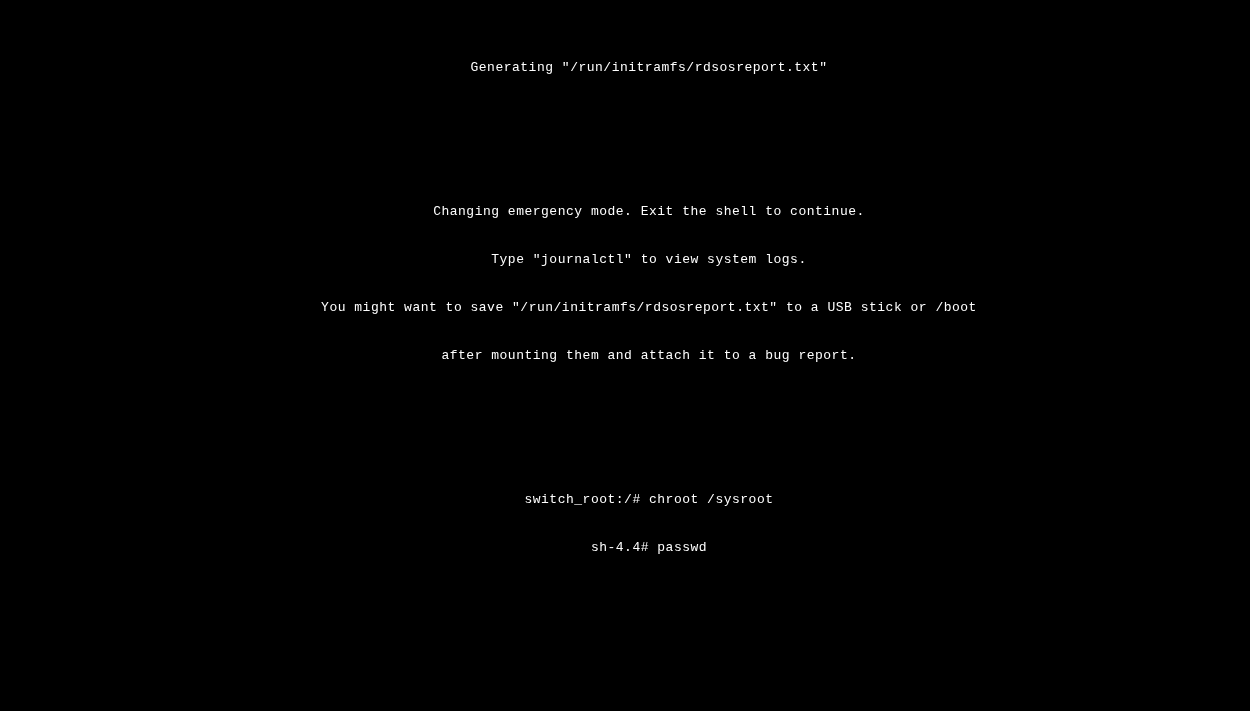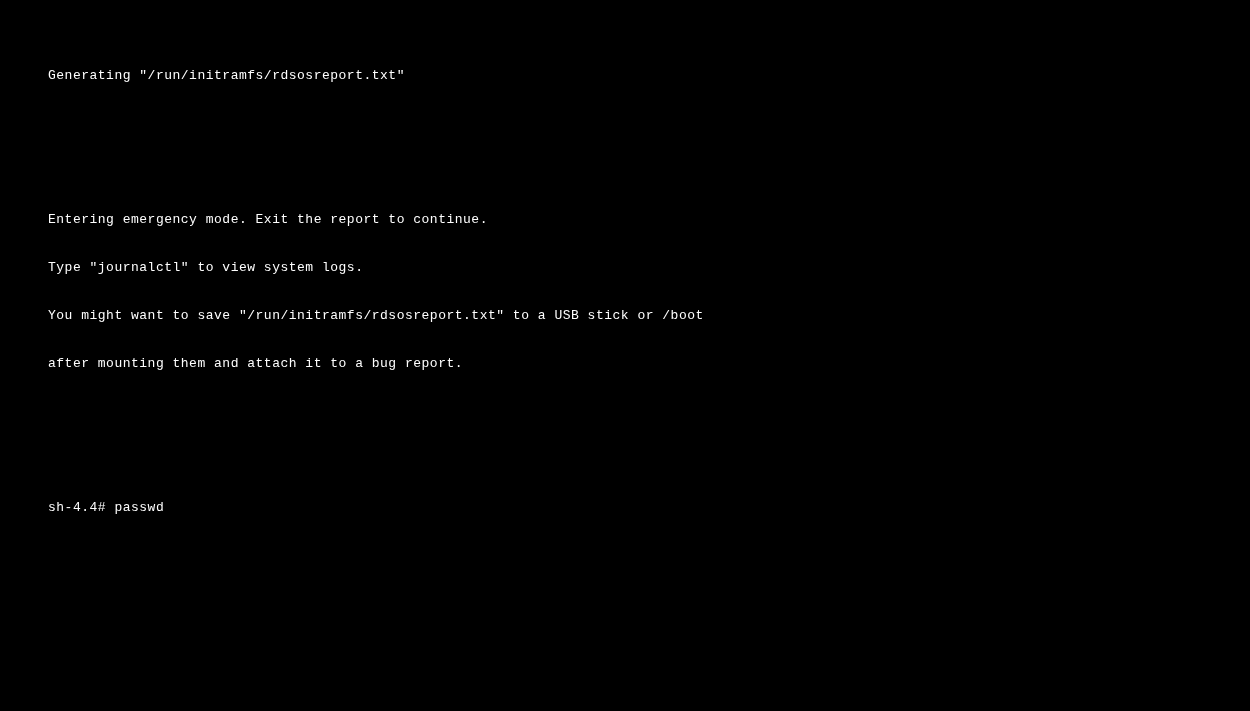--- a/index.html
+++ b/index.html
@@ -14,40 +14,42 @@
       overflow: hidden;
     }
     .terminal {
       width: 100%;
       height: 100%;
       background: #000000;
       color: #ffffff;
       font-family: "Courier New", Courier, monospace;
       font-size: 13px;
       line-height: 16px;
-      padding: 36px 0 0 48px;
+      padding: 28px 0 0 48px;
       white-space: pre;
       letter-spacing: 0.5px;
+      text-align: center;
     }
     .line {
       display: block;
       min-height: 16px;
     }
   </style>
 </head>
 <body>
 
 <div class="terminal">
   <span class="line">Generating "/run/initramfs/rdsosreport.txt"</span>
   <span class="line"></span>
   <span class="line"></span>
-  <span class="line">Entering emergency mode. Exit the report to continue.</span>
+  <span class="line">Changing emergency mode. Exit the shell to continue.</span>
   <span class="line">Type "journalctl" to view system logs.</span>
   <span class="line">You might want to save "/run/initramfs/rdsosreport.txt" to a USB stick or /boot</span>
   <span class="line">after mounting them and attach it to a bug report.</span>
   <span class="line"></span>
   <span class="line"></span>
+  <span class="line">switch_root:/# chroot /sysroot</span>
   <span class="line">sh-4.4# passwd</span>
   
   
   
   
 </div>
 
 </body></html>

